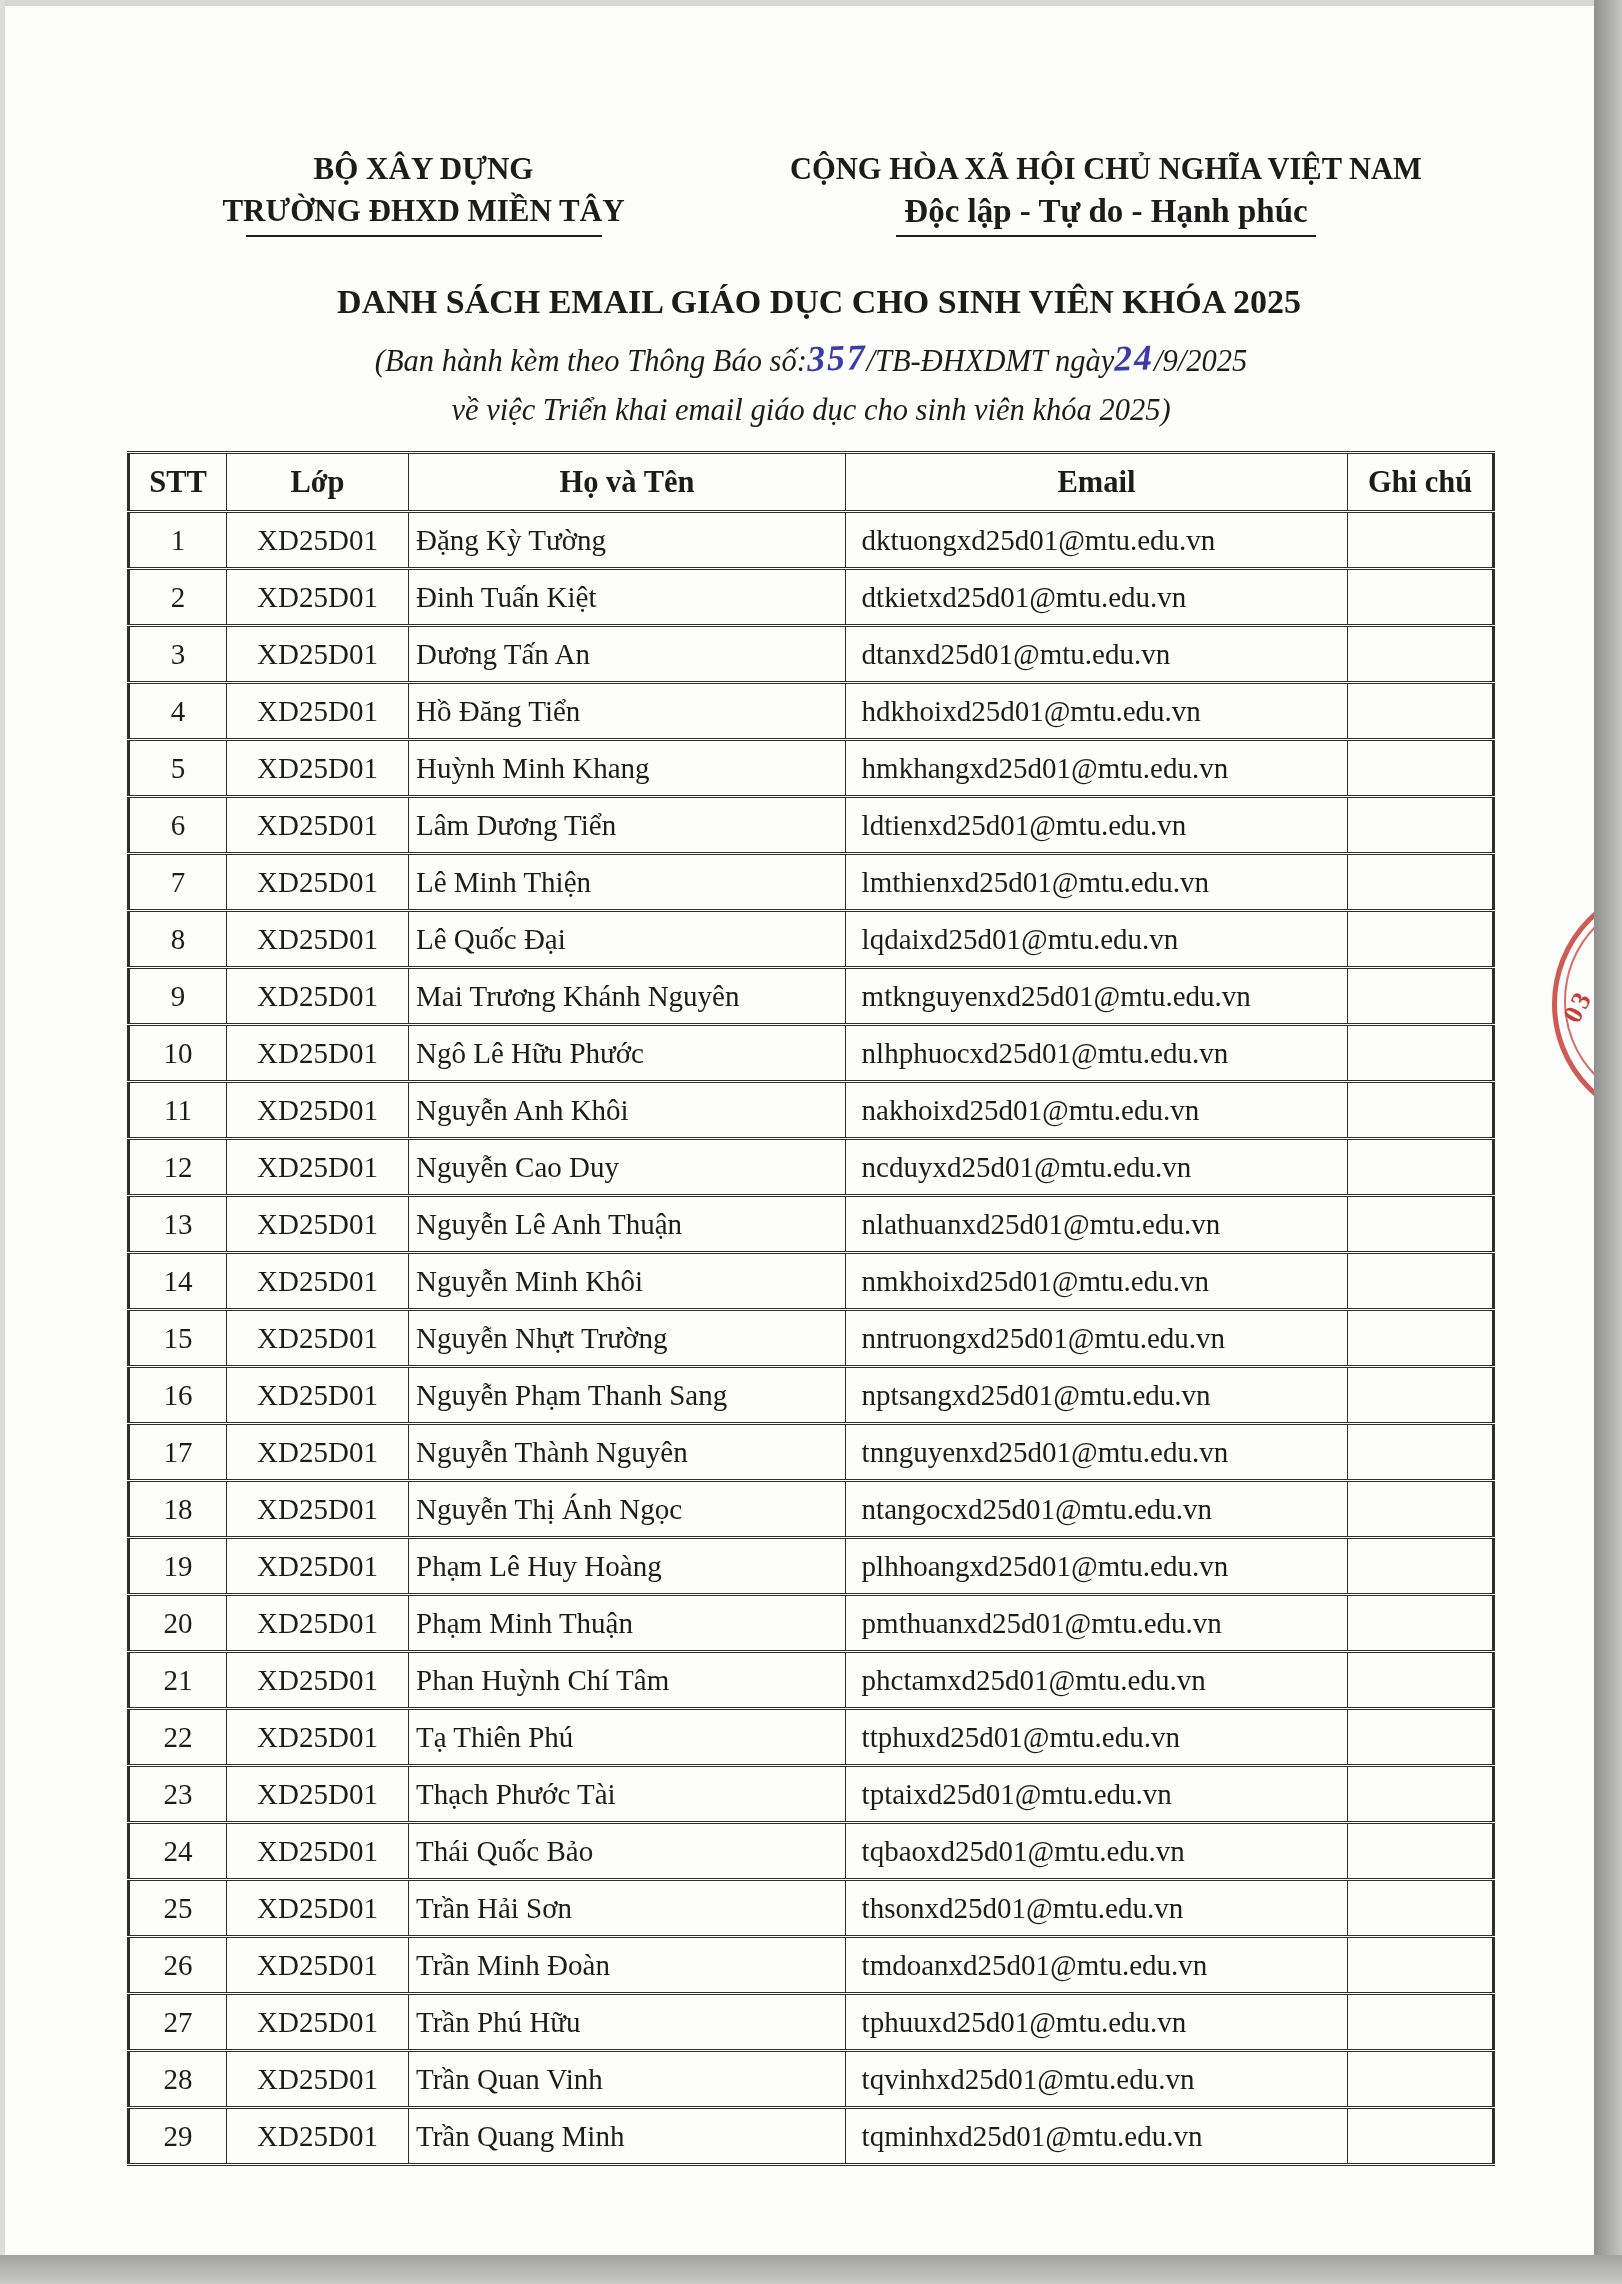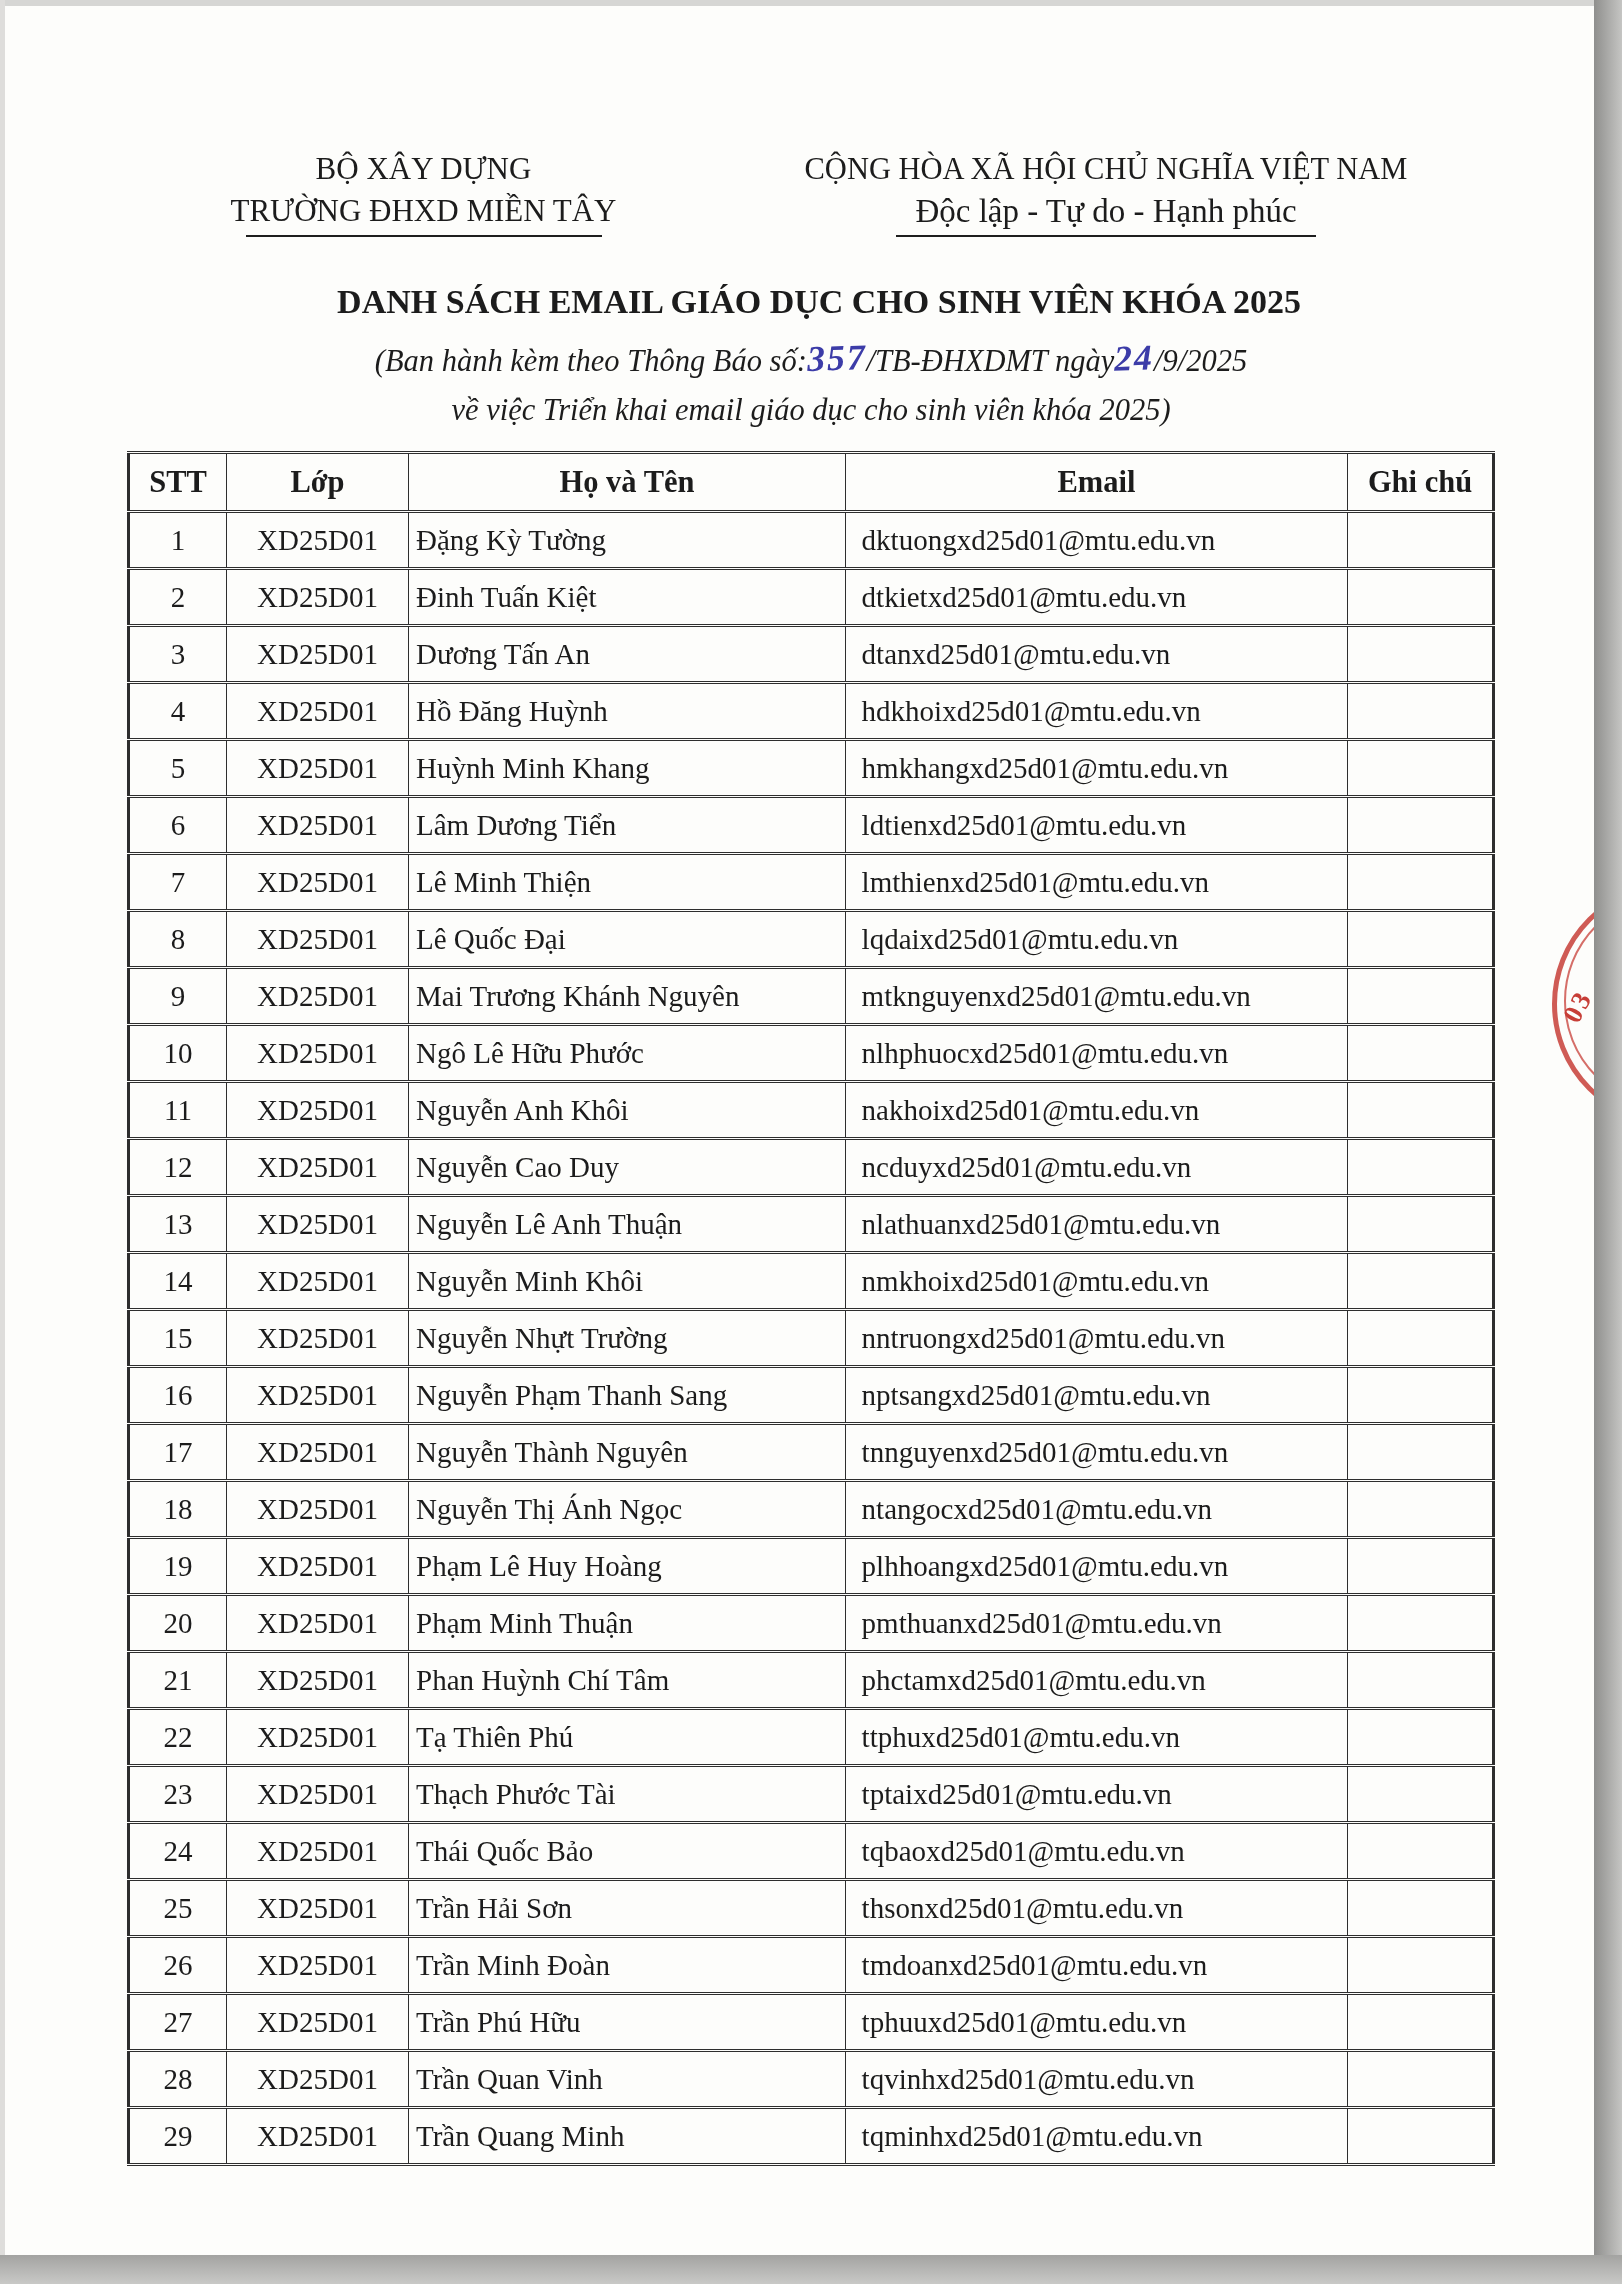--- a/index.html
+++ b/index.html
@@ -16,21 +16,21 @@
   .edge-top{left:0;top:0;width:1622px;height:5.8px;background:#d6d6d4;}
   .edge-left{left:0;top:0;width:4.5px;height:2284px;background:#dedddb;}
   .edge-right{left:1594px;top:0;width:28.6px;height:2284px;
     background:linear-gradient(to right,#8f8f8d,#c7c7c5);}
   .edge-bottom{left:0;top:2255px;width:1622px;height:28.6px;
     background:linear-gradient(to bottom,#a3a3a1,#c9c9c7);}
 
   
   .hdr-left{position:absolute;left:214px;top:148px;width:419px;text-align:center;}
   .hdr-right{position:absolute;left:749px;top:148px;width:714px;text-align:center;}
-  .hdr-line{font-weight:normal;font-size:31px;line-height:42px;white-space:nowrap;}
+  .hdr-line{font-weight:bold;font-size:31px;line-height:42px;white-space:nowrap;}
   .rule{display:block;margin:2.6px auto 0;border-bottom:2.6px solid #1e1e1e;height:0;}
   .rule-left{width:356px;}
   .rule-right{width:420px;}
 
   .doc-title{position:absolute;left:8px;top:283px;width:1622px;text-align:center;
     font-weight:bold;font-size:34px;white-space:nowrap;}
   .doc-sub{position:absolute;left:0;top:335px;width:1622px;text-align:center;
     font-style:italic;font-size:30.5px;line-height:49px;}
   .ink{font-style:italic;font-weight:600;font-size:36px;letter-spacing:1.9px;
     display:inline-block;transform:rotate(-2deg);position:relative;top:-1.3px;}
@@ -124,21 +124,21 @@
         <tr>
           <td class="c0">3</td>
           <td class="c1">XD25D01</td>
           <td class="c2">Dương Tấn An</td>
           <td class="c3">dtanxd25d01@mtu.edu.vn</td>
           <td class="c4"></td>
         </tr>
         <tr>
           <td class="c0">4</td>
           <td class="c1">XD25D01</td>
-          <td class="c2">Hồ Đăng Huỳnh</td>
+          <td class="c2">Hồ Đăng Tiển</td>
           <td class="c3">hdkhoixd25d01@mtu.edu.vn</td>
           <td class="c4"></td>
         </tr>
         <tr>
           <td class="c0">5</td>
           <td class="c1">XD25D01</td>
           <td class="c2">Huỳnh Minh Khang</td>
           <td class="c3">hmkhangxd25d01@mtu.edu.vn</td>
           <td class="c4"></td>
         </tr>

